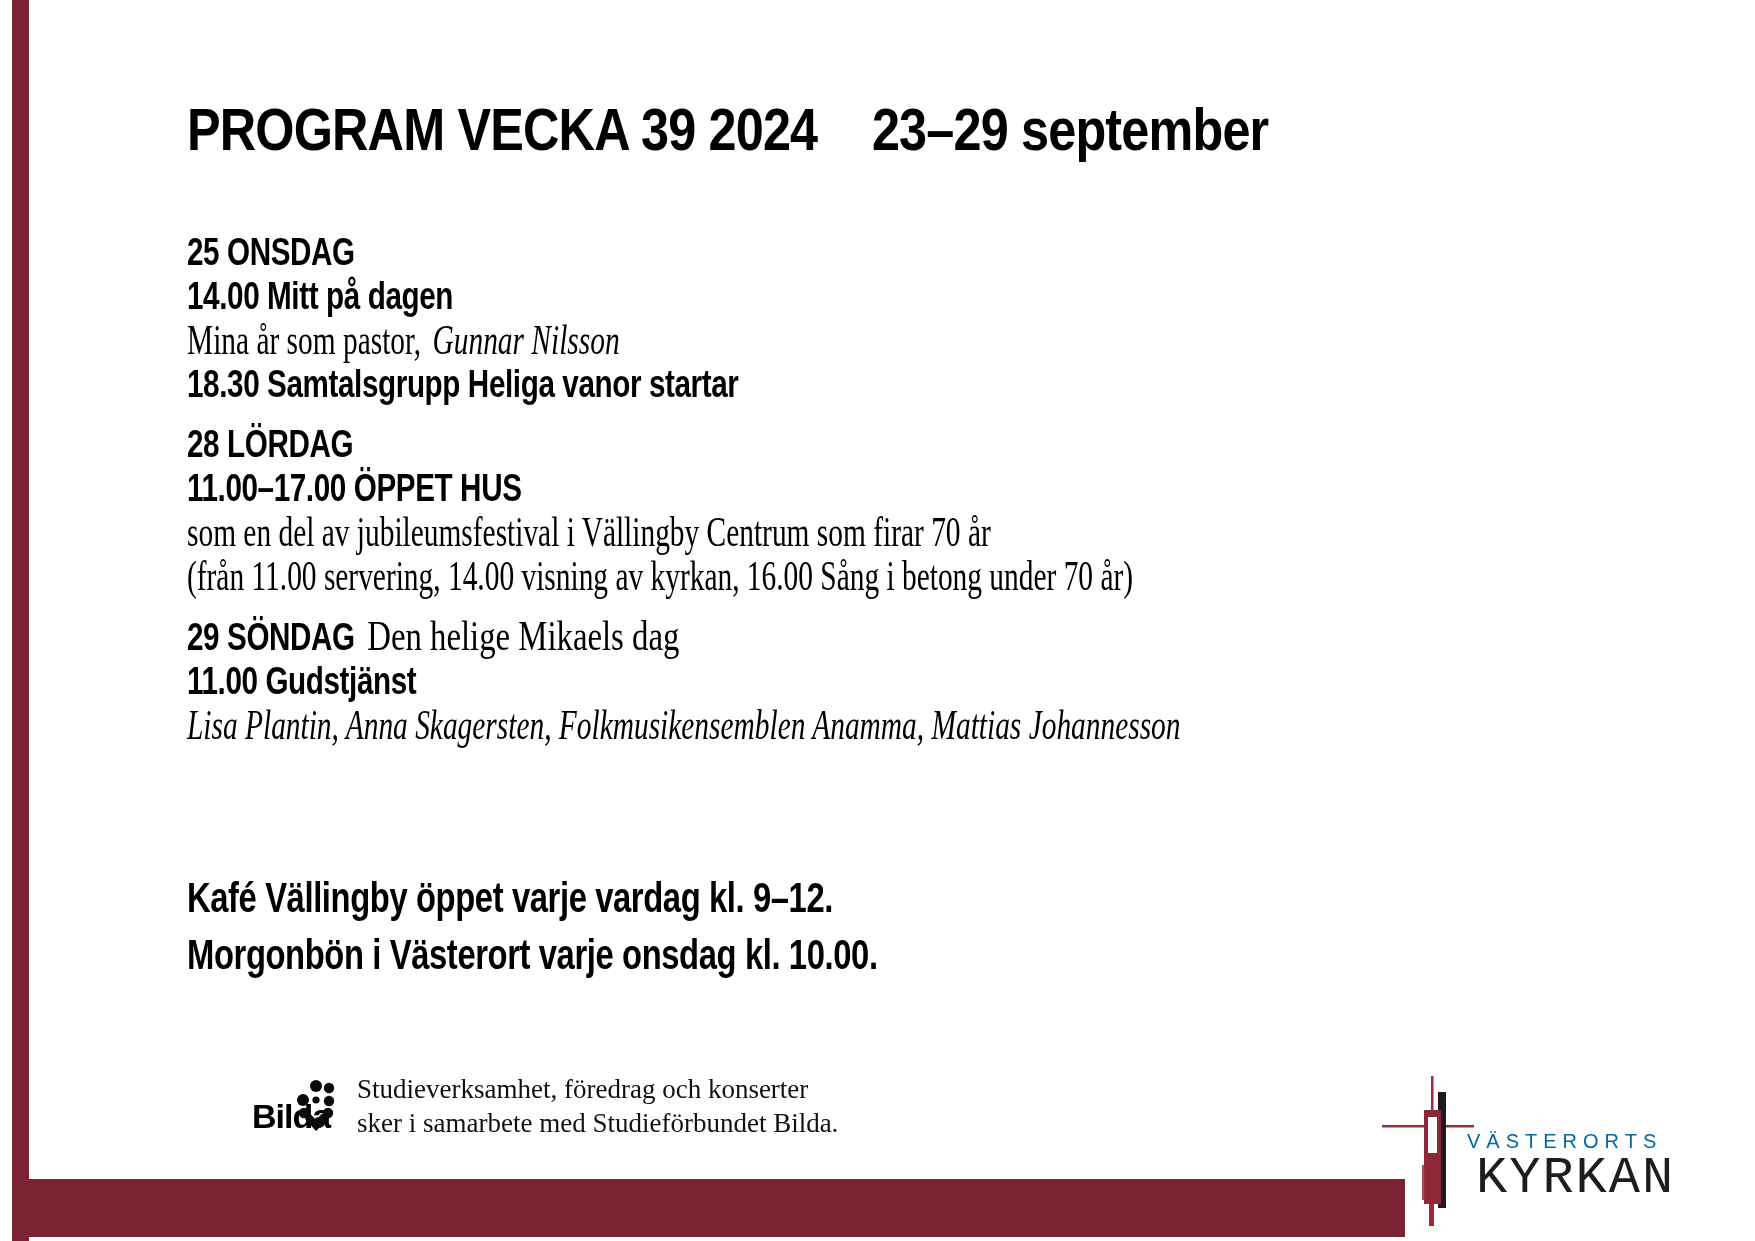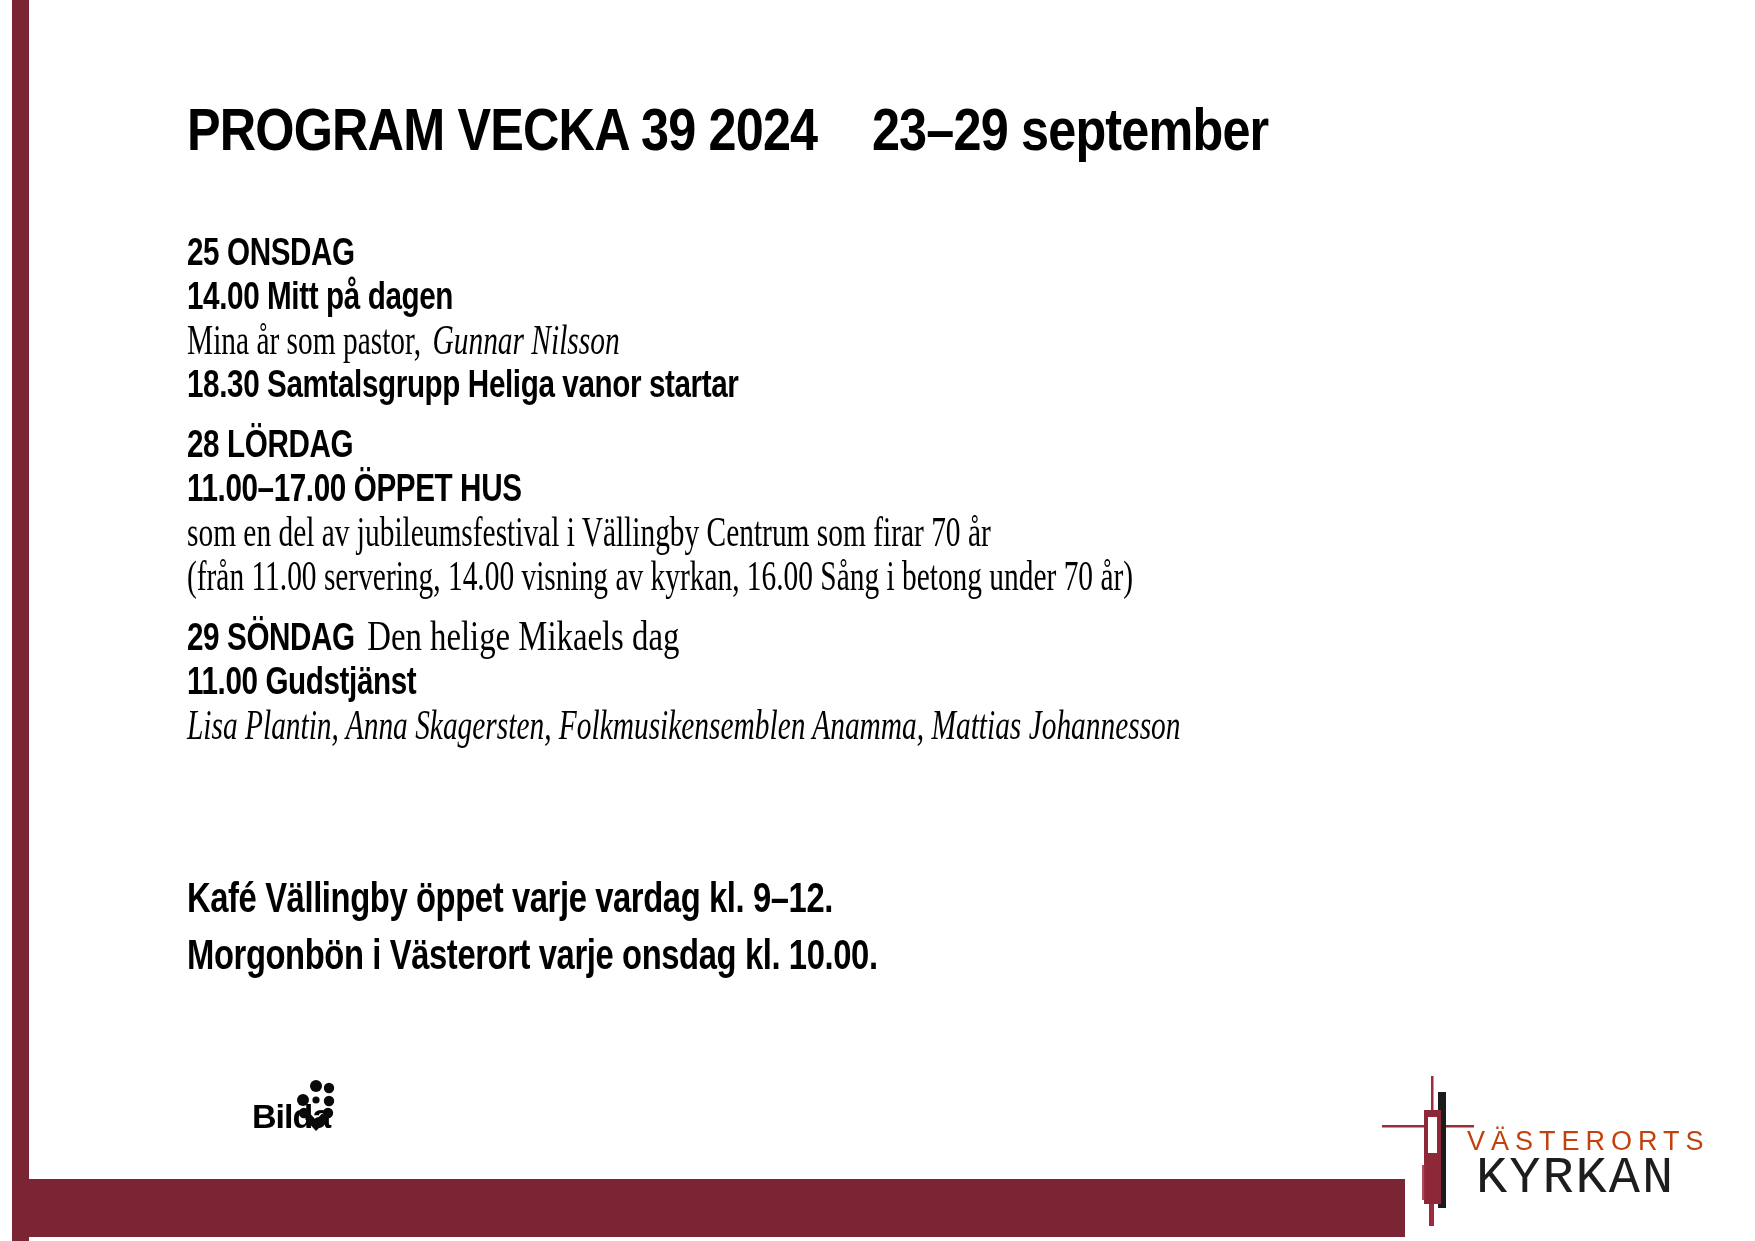--- a/index.html
+++ b/index.html
@@ -85,22 +85,22 @@
     font-family: "Liberation Serif", serif;
     font-size: 27px; line-height: 34px;
     color: #111111;
   }
 
   
   .church-cross { position: absolute; left: 1360px; top: 1070px; }
   .church-name-top {
     position: absolute; left: 1455px; top: 1128px;
     font-family: "Liberation Sans", sans-serif;
-    font-weight: 400; font-size: 27px; line-height: 27px;
-    letter-spacing: 6px; color: #c2410c;
+    font-weight: 400; font-size: 20px; line-height: 27px;
+    letter-spacing: 6px; color: #0369a1;
   }
   .church-name-bottom {
     position: absolute; left: 1464px; top: 1153px;
     font-family: Liberation Mono, monospace;
     font-weight: 500; font-size: 52px; line-height: 52px;
     letter-spacing: 2px; color: #1d1d1b;
   }
 </style>
 </head>
 <body>
@@ -139,20 +139,24 @@
       <circle cx="20" cy="8" r="6" fill="#0a0a0a"></circle>
       <circle cx="33" cy="10" r="5.2" fill="#0a0a0a"></circle>
       <circle cx="7" cy="22" r="6" fill="#0a0a0a"></circle>
       <circle cx="20" cy="22" r="3.6" fill="#0a0a0a"></circle>
       <circle cx="33" cy="23" r="5.2" fill="#0a0a0a"></circle>
       <circle cx="8" cy="35" r="5.2" fill="#0a0a0a"></circle>
       <circle cx="32" cy="35" r="5.2" fill="#0a0a0a"></circle>
       <path d="M9,41 L20,53 L32,41 L26,35.5 L20,42 L14,35.5 Z" fill="#0a0a0a"></path>
     </svg>
   </div>
+  <div class="bilda-text">
+    <div>Studieverksamhet, föredrag och konserter</div>
+    <div>sker i samarbete med Studieförbundet Bilda.</div>
+  </div>
 
   <svg class="church-cross" width="110" height="170" viewBox="0 0 110 170">
 
     <rect x="59" y="6" width="2.5" height="148" fill="#9b2c3b"></rect>
 
     <rect x="10" y="55" width="92" height="2.5" fill="#9b2c3b"></rect>
 
     <rect x="66" y="22" width="8" height="116" fill="#1c1c1c"></rect>
 
     <rect x="52" y="40" width="17" height="94" fill="#8e2738"></rect>

